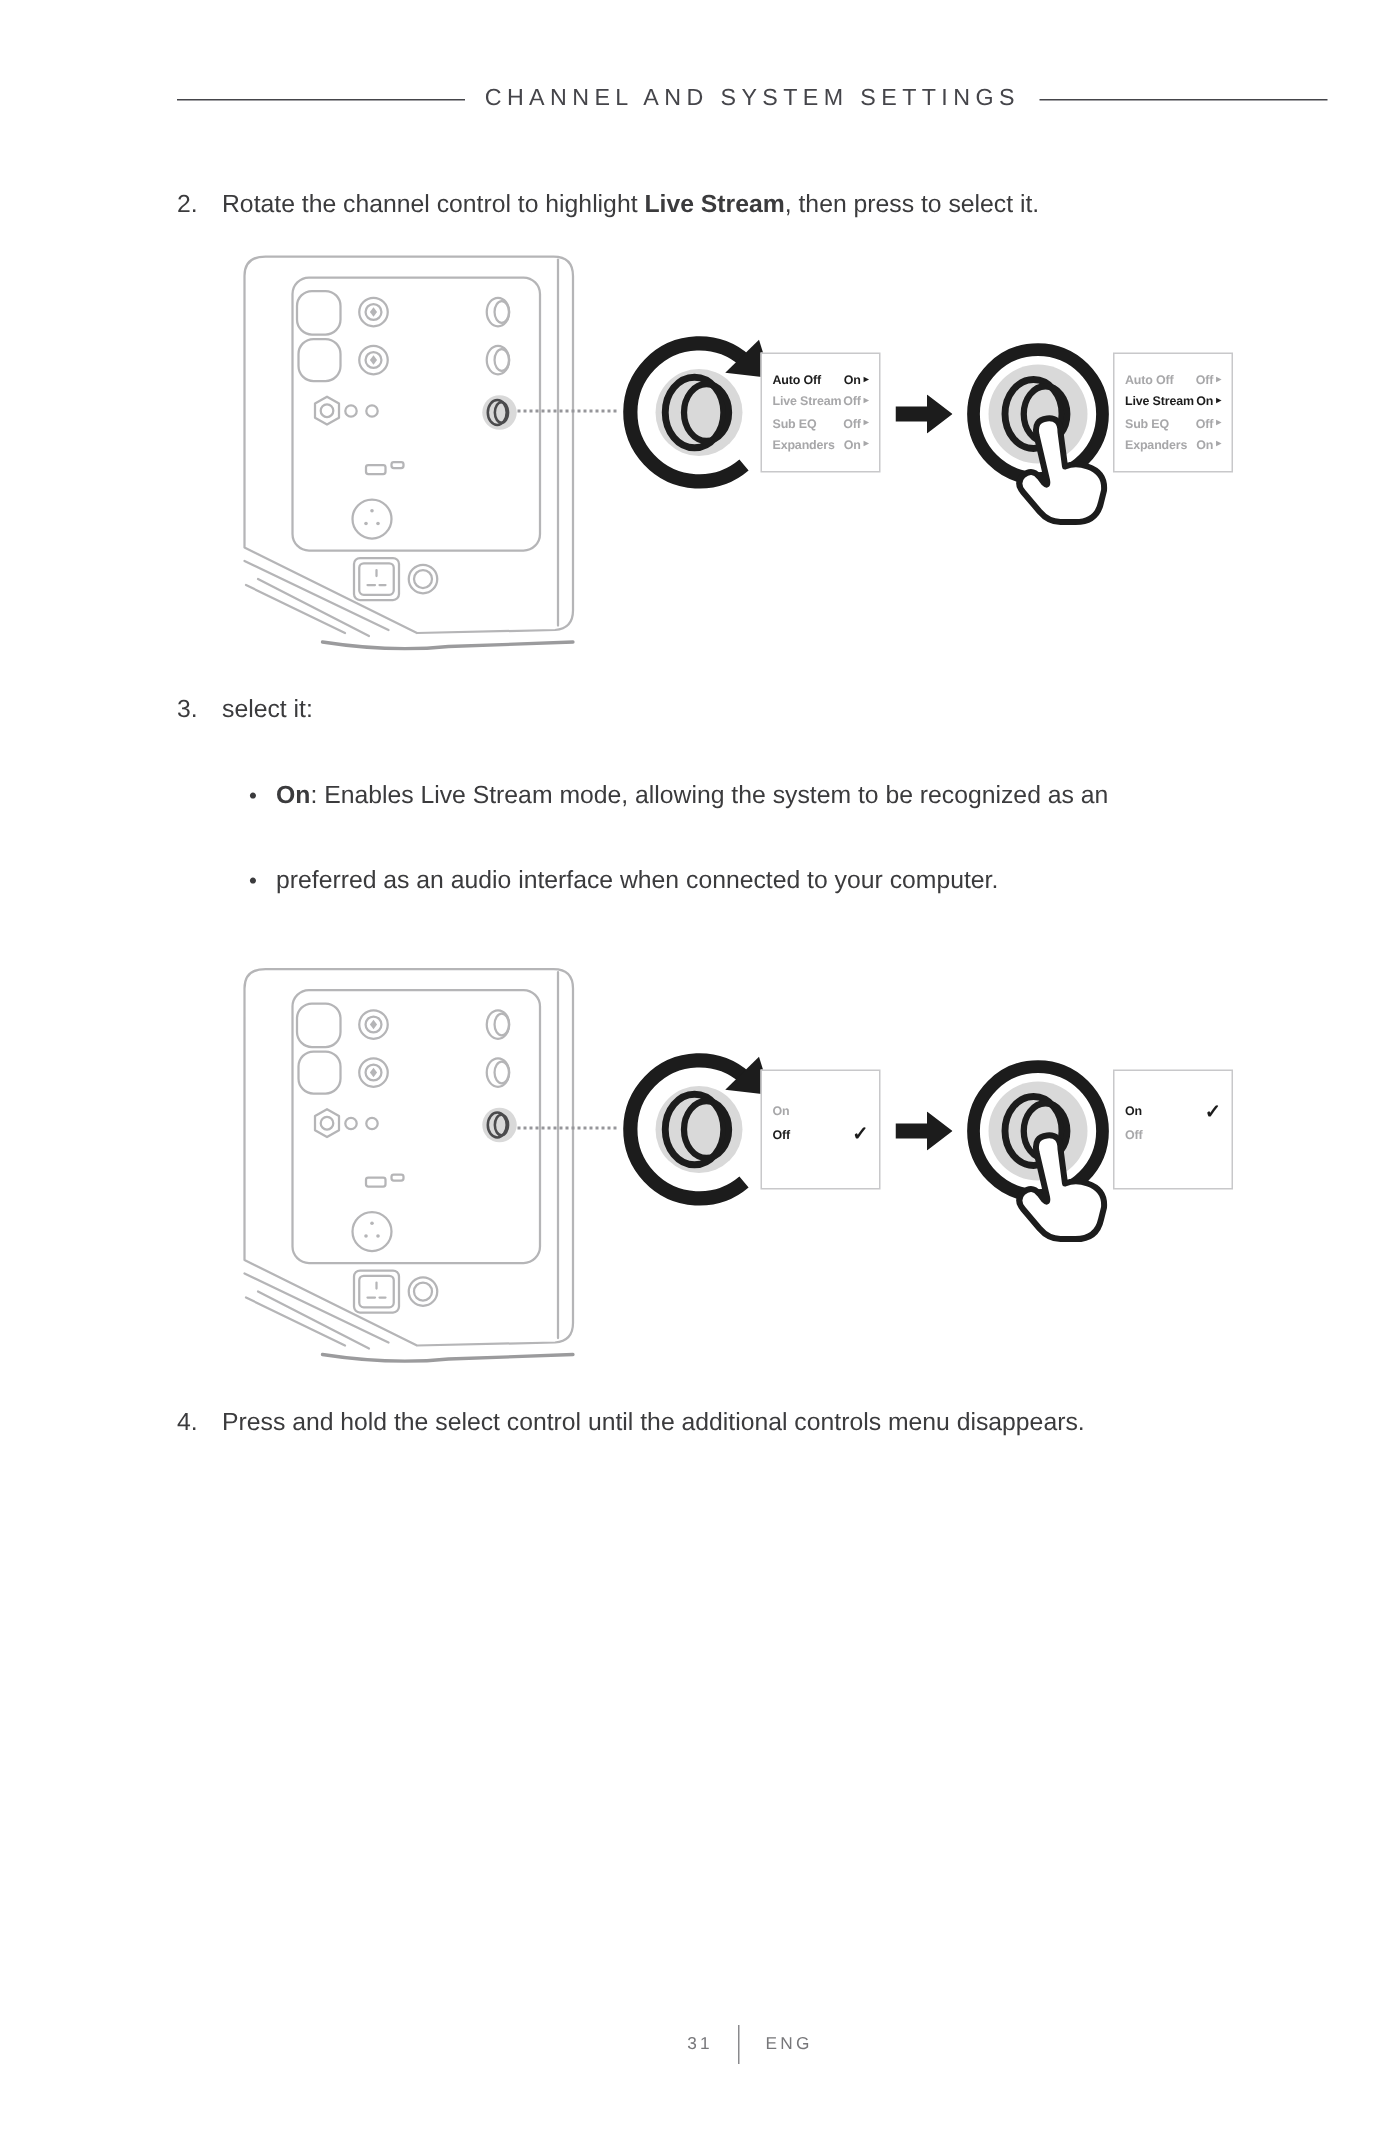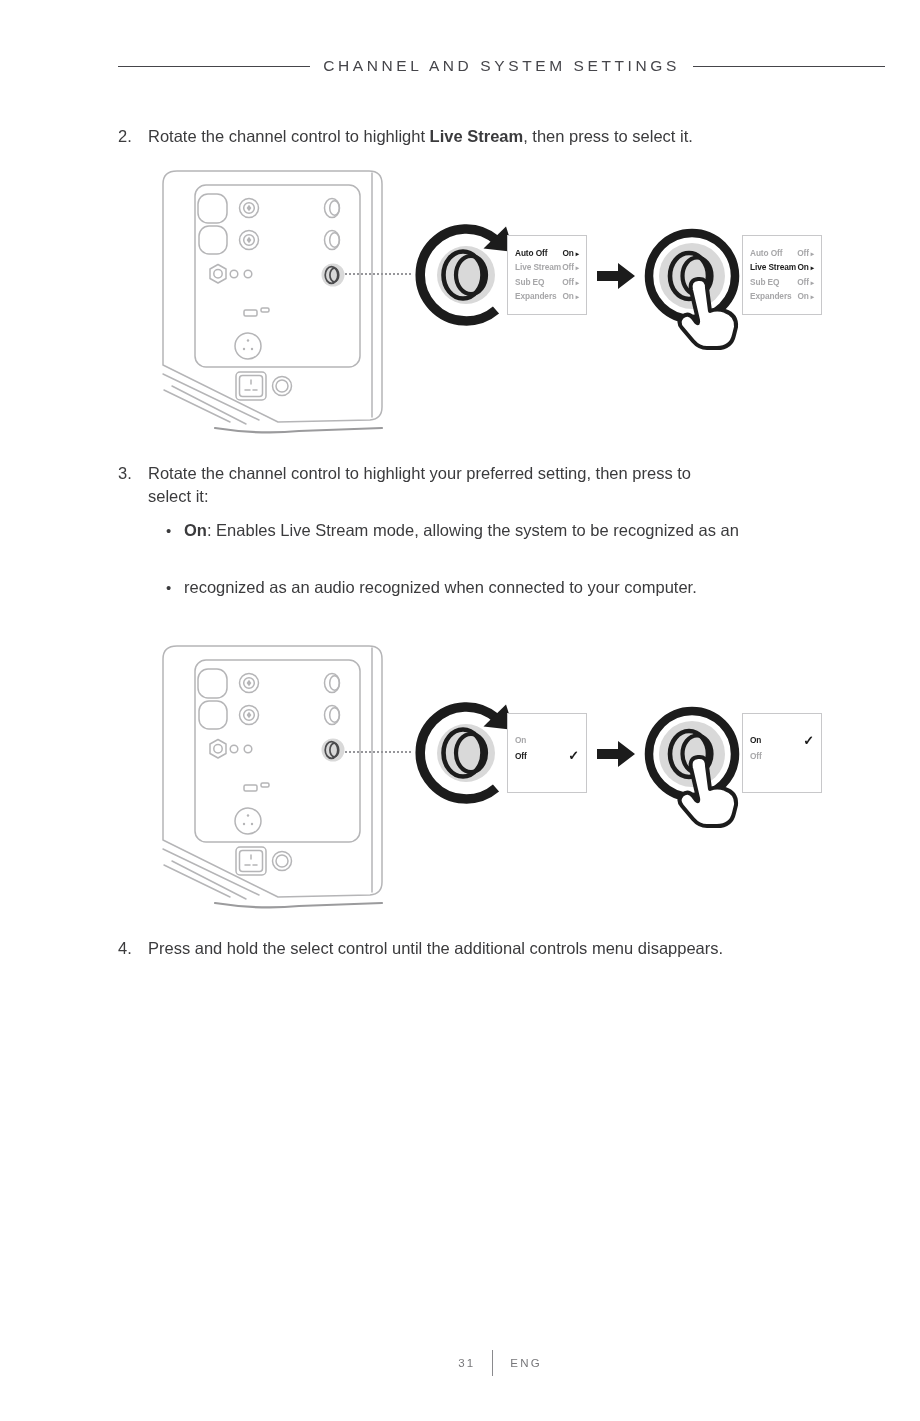--- a/index.html
+++ b/index.html
@@ -208,36 +208,35 @@
             <span>On</span>
             <span class="caret">▸</span>
           </span>
       </div>
     </div>
   </div>
 
   <div class="step" style="top:462px;">
     <span class="step-num">3.</span>
     <div>
-      <div>Rotate the channel control to highlight your preferred setting, then press to</div>
       <div>select it:</div>
     </div>
   </div>
 
   <div class="bullet" style="top:519px;">
     <span class="bmark">•</span>
     <div>
       <div><span class="b">On</span><span>: Enables Live Stream mode, allowing the system to be recognized as an</span></div>
     </div>
   </div>
 
   <div class="bullet" style="top:576px;">
     <span class="bmark">•</span>
     <div>
-      <div>recognized as an audio recognized when connected to your computer.</div>
+      <div>preferred as an audio interface when connected to your computer.</div>
     </div>
   </div>
 
   <div class="diagram" style="top:643px;">
     <svg class="abs" style="left:120px;top:0;" width="230" height="268">
         <use href="#sym-speaker"></use>
       </svg>
     <div class="dotline" style="left:305px;top:108px;width:66px;"></div>
     <svg class="abs" style="left:371px;top:54px;" width="112" height="112">
         <use href="#sym-rotate-knob"></use>

